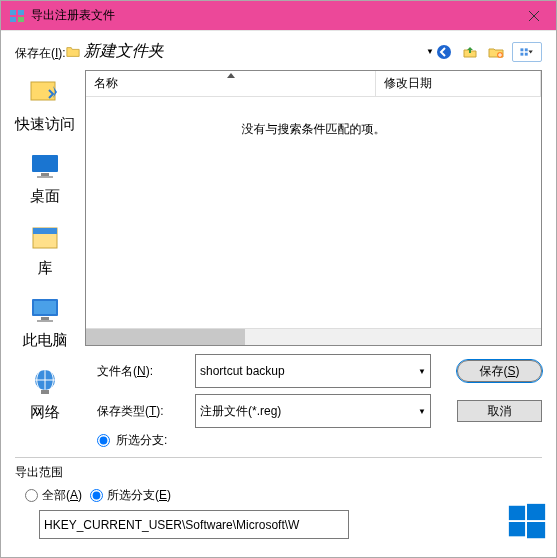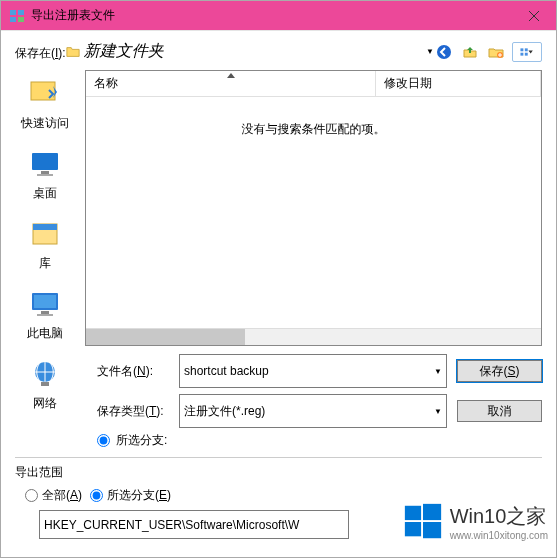--- a/index.html
+++ b/index.html
@@ -11,41 +11,41 @@
   .titlebar .close svg { width: 10px; height: 10px; }
 
   .toprow { display: flex; align-items: flex-end; padding: 10px 14px 8px 14px; }
   .toprow .label { font-size: 12px; }
   .toprow .toolbar { display: flex; gap: 6px; align-items: center; }
   .toolbar .tbtn { width: 20px; height: 20px; display: flex; align-items: center; justify-content: center; }
   .tbtn svg { width: 16px; height: 16px; }
 
   .midrow { display: flex; padding: 0 14px; gap: 10px; }
   .sidebar { width: 60px; display: flex; flex-direction: column; gap: 14px; padding-top: 6px; }
-  .sidebar .sitem { display: flex; flex-direction: column; align-items: center; gap: 3px; font-size: 12px; cursor: pointer; }
+  .sidebar .sitem { display: flex; flex-direction: column; align-items: center; gap: 3px; font-size: 15px; cursor: pointer; }
   .sitem .ico { width: 36px; height: 36px; display: flex; align-items: center; justify-content: center; }
 
   .filepane { flex: 1; border: 1px solid #888; display: flex; flex-direction: column; }
   .columns { display: flex; font-size: 12px; border-bottom: 1px solid #e0e0e0; background: #fff; }
   .columns .col { padding: 4px 8px; border-right: 1px solid #e0e0e0; position: relative; }
   .columns .col.sorted::after { content: ""; position: absolute; top: 2px; left: 50%; transform: translateX(-50%); width: 0; height: 0; border-left: 4px solid transparent; border-right: 4px solid transparent; border-bottom: 5px solid #555; }
   .listbody { flex: 1; position: relative; }
   .emptymsg { position: absolute; top: 24px; left: 50%; transform: translateX(-50%); font-size: 12px; color: #000; }
   .hscroll { height: 17px; background: #f0f0f0; border-top: 1px solid #ddd; display: flex; }
   .hscroll .track { flex: 1; position: relative; }
   .hscroll .thumb { position: absolute; left: 0; top: 0; height: 100%; width: 35%; background: #c8c8c8; }
 
   .formrows { padding: 8px 14px 2px 96px; display: flex; flex-direction: column; gap: 6px; }
-  .formrow { display: flex; align-items: center; gap: 10px; }
+  .formrow { display: flex; align-items: center; gap: 26px; }
   .formrow .flabel { font-size: 12px; width: 72px; }
   .formrow select, .formrow .combo { flex: 1; height: 34px; font-size: 12px; border: 1px solid #7a7a7a; padding: 2px 4px; background: #fff; font-family: "SimSun", monospace; }
   .combo { display: flex; align-items: center; justify-content: space-between; }
   .combo .arrow { font-size: 8px; }
   .formrow .btn { width: 85px; height: 22px; font-size: 12px; border: 1px solid #7a7a7a; background: #e1e1e1; cursor: pointer; }
-  .formrow .btn.primary { outline: 1px solid #0078d7; }
+  .formrow .btn.primary { outline: 1px solid #0078d7; border-radius: 11px; }
 
   .radiobelow { padding: 2px 0 6px 96px; font-size: 12px; display: flex; align-items: center; gap: 4px; }
   .radiobelow input { margin-right: 2px; }
 
   .divider { height: 1px; background: #ccc; margin: 2px 14px 0 14px; }
 
   .exportscope { padding: 6px 14px 10px 14px; font-size: 12px; }
   .exportscope .legend { margin-bottom: 6px; }
   .radgroup { padding-left: 10px; display: flex; flex-direction: row; gap: 8px; }
   .radgroup label { display: flex; align-items: center; gap: 4px; }
@@ -231,18 +231,14 @@
   </div>
   <div class="pathbox">HKEY_CURRENT_USER\Software\Microsoft\W</div>
 
   <div class="watermark">
     <svg class="wm-icon" viewBox="0 0 44 44">
       <rect x="3" y="5" width="17" height="15" fill="#0078d7"></rect>
       <rect x="22" y="3" width="19" height="17" fill="#0078d7"></rect>
       <rect x="3" y="22" width="17" height="15" fill="#0078d7"></rect>
       <rect x="22" y="22" width="19" height="17" fill="#0078d7"></rect>
     </svg>
-    <div class="wm-text">
-      <span class="wm-main">Win10之家</span>
-      <span class="wm-sub">www.win10xitong.com</span>
-    </div>
   </div>
 </div>
 
 </body></html>

